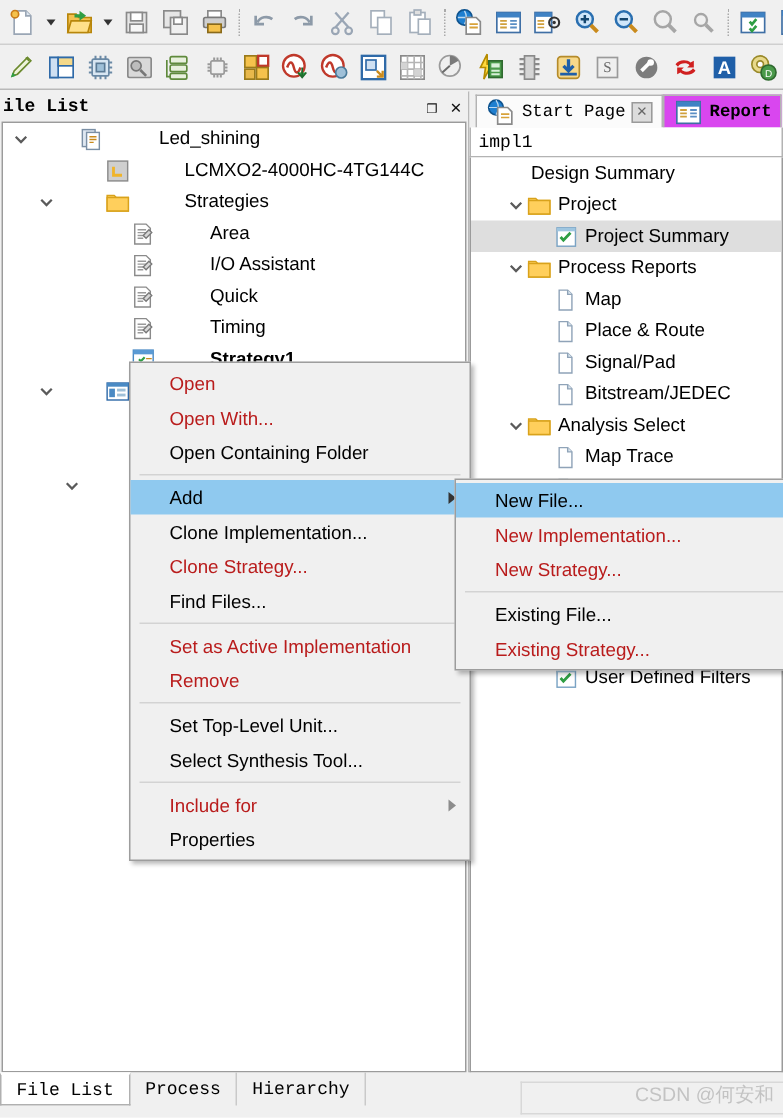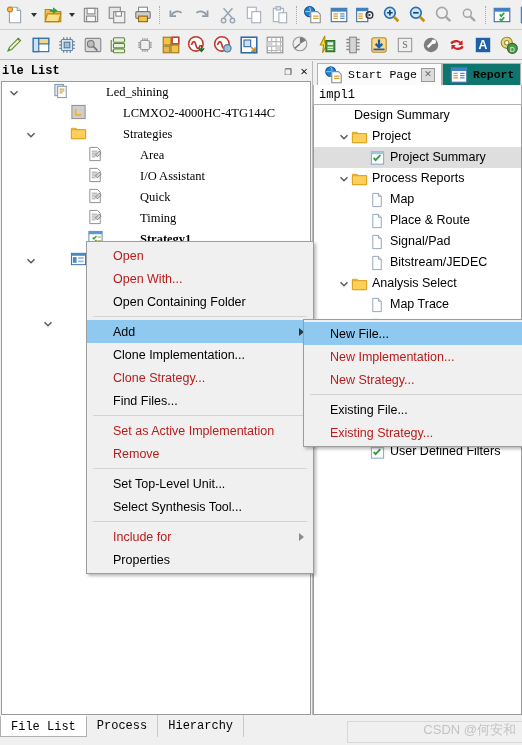--- a/index.html
+++ b/index.html
@@ -53,22 +53,22 @@
     font-size:12px;font-weight:bold;
   }
   .pane-caption .cap-title{flex:1;white-space:nowrap;overflow:hidden;}
   .cap-btn{width:16px;height:16px;display:flex;align-items:center;justify-content:center;
     font-size:12px;font-weight:bold;color:#111;}
   .tree-box{
     flex:1;background:#fff;border:1px solid #9b9b9b;margin:0 1px 0 1px;
     overflow:hidden;position:relative;
   }
   .trow{
-    height:21px;display:flex;align-items:flex-start;white-space:nowrap;
-    font-family:Liberation Serif, serif;font-size:12.5px;gap:32px;
+    height:21px;display:flex;align-items:center;white-space:nowrap;
+    font-family:Liberation Sans, sans-serif;font-size:12.5px;gap:32px;
   }
   .twist{
     width:15px;height:21px;flex:0 0 auto;display:flex;align-items:center;justify-content:center;
   }
   .twist svg{display:block;}
   .tico{width:17px;height:17px;flex:0 0 auto;margin-right:4px;display:flex;align-items:center;justify-content:center;}
   .tlabel{font-size:12.5px;line-height:21px;}
   .bold{font-weight:bold;}
   .sel-dots{outline:1px dotted #555;background:#cfe4f7;padding:0 2px;}
 
@@ -81,21 +81,21 @@
     height:24px;display:flex;align-items:flex-end;background:#f0f0f0;
     padding-left:4px;box-sizing:border-box;
   }
   .tab{
     height:22px;display:flex;align-items:center;gap:4px;
     padding:0 6px;border:1px solid #b3b3b3;border-bottom:none;
     background:#fbfbfb;
     font-family:"Liberation Mono", monospace;font-size:11.5px;
     white-space:nowrap;box-sizing:border-box;
   }
-  .tab.active{background:#0f766e;font-weight:bold;}
+  .tab.active{background:#d946ef;font-weight:bold;}
   .tab-close{
     width:12px;height:12px;border:1px solid #9a9a9a;background:#dcdcdc;
     display:flex;align-items:center;justify-content:center;
     font-size:9px;color:#666;line-height:1;font-family:"Liberation Sans",sans-serif;
   }
   .impl-bar{
     height:20px;background:#fff;border:1px solid #b3b3b3;border-top:none;
     display:flex;align-items:center;padding-left:5px;box-sizing:border-box;
     font-family:"Liberation Mono", monospace;font-size:12px;
   }

